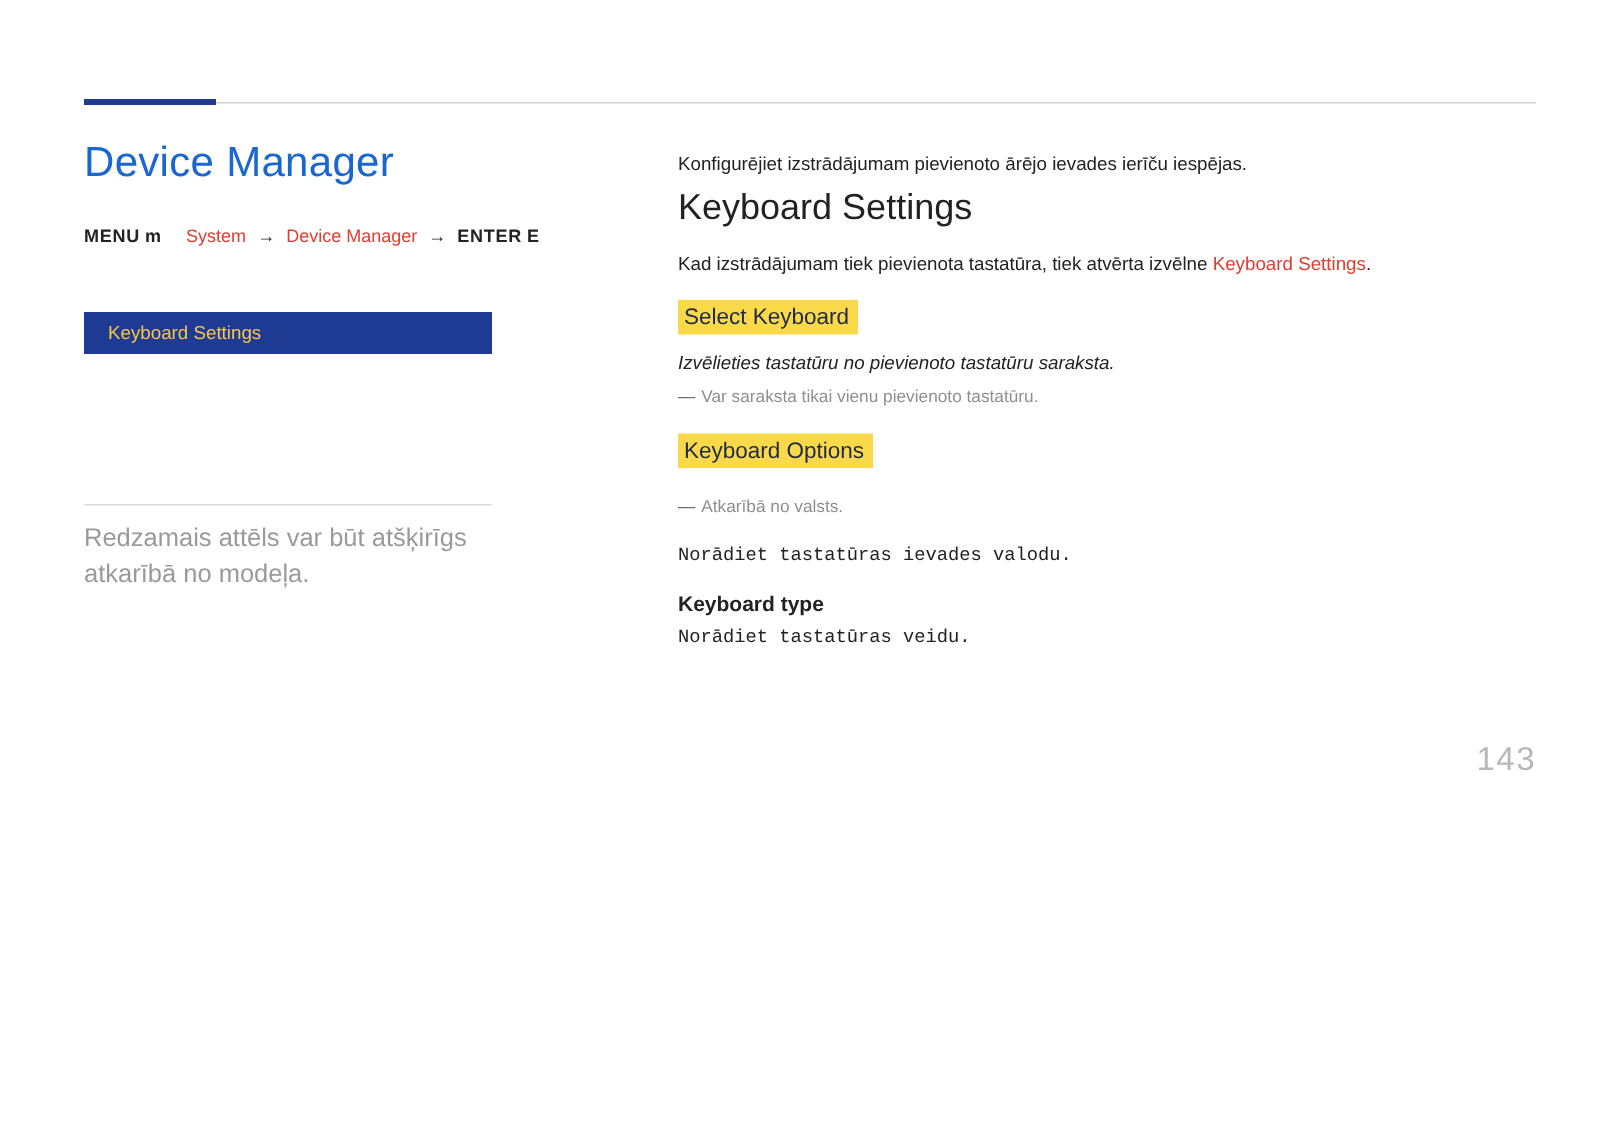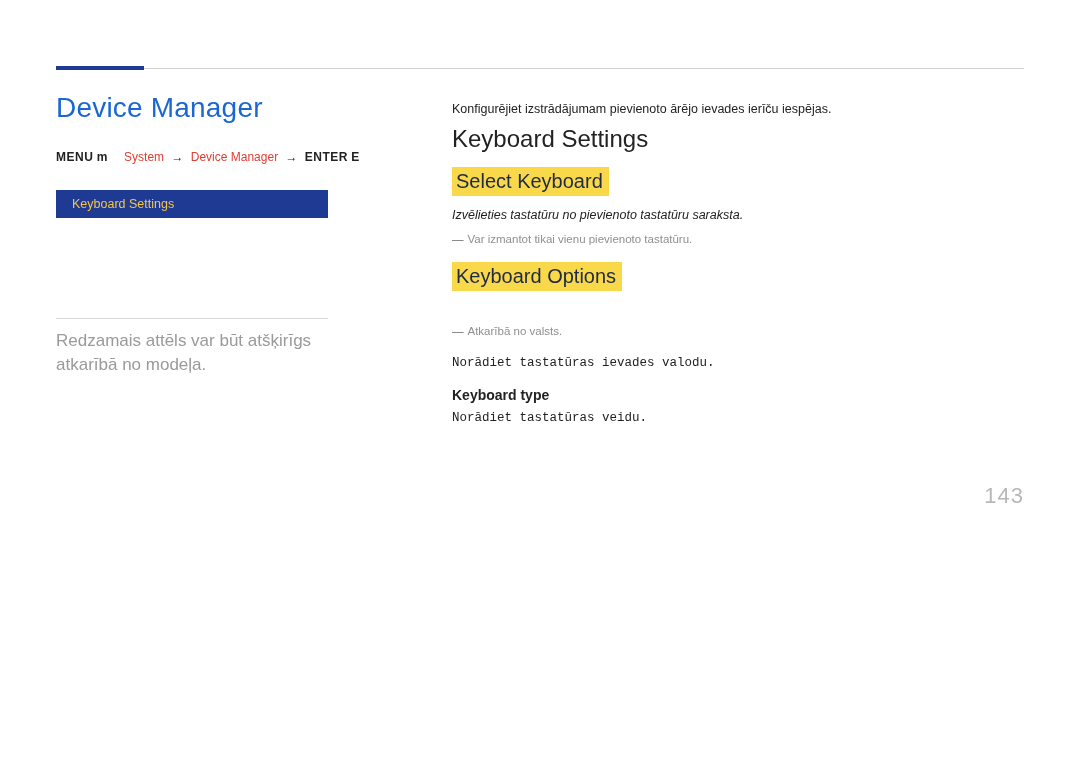--- a/index.html
+++ b/index.html
@@ -35,21 +35,21 @@
   .page-title {
     font-size: 28px;
     font-weight: 400;
     color: #1a67d2;
     letter-spacing: 0.2px;
     margin-bottom: 26px;
   }
   .breadcrumb {
     font-size: 12px;
     color: #222;
-    margin-bottom: 26px;
+    margin-bottom: 44px;
   }
   .breadcrumb .menu-label { font-weight: 700; letter-spacing: 0.5px; }
   .breadcrumb .bc-icon { font-weight: 700; }
   .breadcrumb .bc-red { color: #e03c31; font-weight: 500; }
   .breadcrumb .bc-arrow { color: #222; margin: 0 4px; }
   .breadcrumb .bc-enter { font-weight: 700; letter-spacing: 0.5px; }
   .menu-panel {
     width: 272px;
     margin-bottom: 12px;
   }
@@ -90,21 +90,21 @@
     font-size: 12.5px;
     color: #222;
     line-height: 1.5;
     margin-bottom: 14px;
   }
   .body-text .kw { color: #e03c31; }
   .hlabel {
     display: inline-block;
     background: #f9d84a;
     color: #1f2a44;
-    font-size: 20px;
+    font-size: 15px;
     font-weight: 500;
     padding: 3px 6px 3px 4px;
     margin-bottom: 10px;
   }
   .note {
     font-size: 11.5px;
     color: #8f8f8f;
     margin: 4px 0 14px 14px;
     line-height: 1.5;
   }
@@ -119,21 +119,21 @@
   .sub-text {
     font-size: 12.5px;
     color: #222;
     margin-bottom: 14px;
     line-height: 1.5;
     font-family: Liberation Mono, monospace;
   }
   .page-number {
     position: absolute;
     right: 56px;
-    bottom: 30px;
+    bottom: 20px;
     font-size: 22px;
     color: #b8b8b8;
     font-weight: 300;
     letter-spacing: 1px;
   }
 </style>
 </head>
 <body>
 
 <div class="page">
@@ -162,29 +162,32 @@
     </div>
 
     <div class="panel-rule"></div>
     <div class="panel-caption">Redzamais attēls var būt atšķirīgs atkarībā no modeļa.</div>
   </div>
 
   <div class="right-col">
     <div class="intro-text">Konfigurējiet izstrādājumam pievienoto ārējo ievades ierīču iespējas.</div>
 
     <div class="h2">Keyboard Settings</div>
+    <div class="body-text">
+      <span>Kad izstrādājumam tiek pievienota tastatūra, tiek atvērta izvēlne </span><span class="kw">Keyboard Settings</span><span>.</span>
+    </div>
 
     <div class="hlabel">Select Keyboard</div>
     <div class="body-text" style="margin-bottom:6px;font-style:italic;">Izvēlieties tastatūru no pievienoto tastatūru saraksta.</div>
     <div class="note">
-      <span class="dash">―</span><span>Var izmantot tikai vienu pievienoto tastatūru.</span>
+      <span class="dash">―</span><span>Var saraksta tikai vienu pievienoto tastatūru.</span>
     </div>
 
     <div class="hlabel">Keyboard Options</div>
-    <div class="note" style="margin-top:22px;">
+    <div class="note" style="margin-top:8px;">
       <span class="dash">―</span><span>Atkarībā no valsts.</span>
     </div>
 
     <div class="sub-text">Norādiet tastatūras ievades valodu.</div>
 
     <div class="sub-h">Keyboard type</div>
     <div class="sub-text">Norādiet tastatūras veidu.</div>
 
   </div>
 

